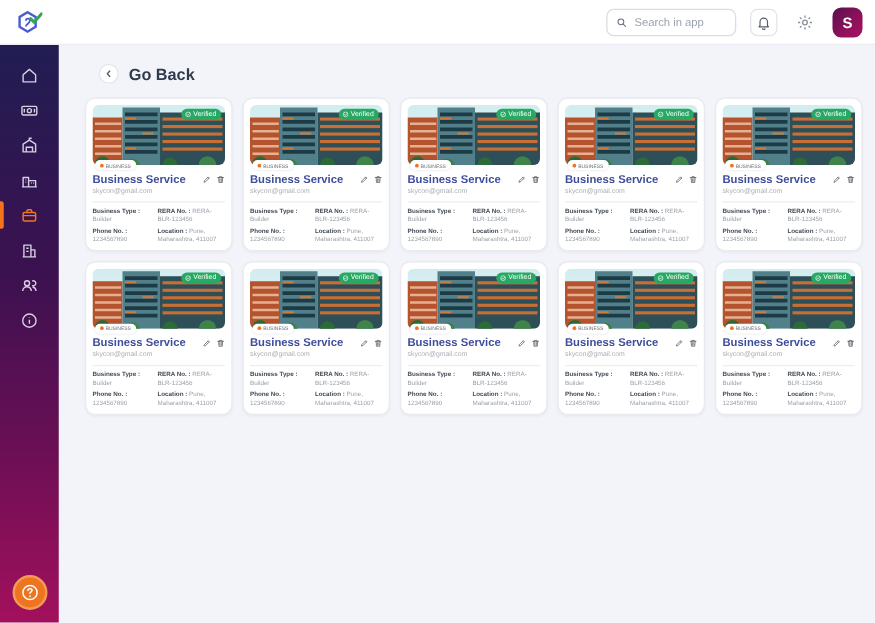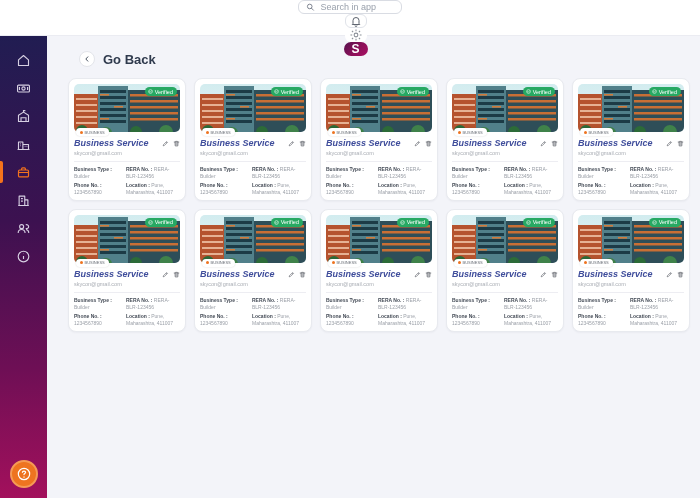--- a/index.html
+++ b/index.html
@@ -1,21 +1,21 @@
 <!DOCTYPE html>
 <html><head>
 <meta charset="utf-8">
 <style>
   html,body{margin:0;padding:0;width:700px;height:498px;overflow:hidden;
     font-family:"Liberation Sans",sans-serif;background:#f3f4f9;}
   *{box-sizing:border-box;}
 
   
   .topbar{position:fixed;top:0;left:0;right:0;height:36px;background:#ffffff;
-    border-bottom:1px solid #ebecf2;display:flex;align-items:center;padding:0 10px;z-index:20;flex-direction:column;}
+    border-bottom:1px solid #ebecf2;display:flex;align-items:center;padding:0 10px;z-index:20;}
   .logo{width:22px;height:22px;margin-left:2px;}
   .topbar .spacer{flex:1;}
   .searchbox{width:104px;height:22px;border:1px solid #d9dce3;border-radius:6px;
     display:flex;align-items:center;gap:4px;padding:0 7px;background:#fff;}
   .searchbox input{border:none;outline:none;width:100%;font-size:9px;color:#444;
     font-family:"Liberation Sans",sans-serif;background:transparent;}
   .searchbox input::placeholder{color:#9aa1ac;}
   .iconbtn{width:22px;height:22px;border:1px solid #e0e3e9;border-radius:6px;background:#fff;
     display:flex;align-items:center;justify-content:center;margin-left:11px;cursor:pointer;color:#565d68;}
   .iconbtn.plain{border:none;color:#8a8f98;}
@@ -52,21 +52,21 @@
   .card-media{position:relative;height:48px;}
   .card-media .scene{width:100%;height:48px;border-radius:5px;display:block;}
   .verified-badge{position:absolute;top:3px;right:3px;background:#27a963;color:#fff;
     font-size:5.5px;padding:1.5px 4px 1.5px 3px;border-radius:7px;display:flex;align-items:center;gap:2px;}
   .verified-badge svg{width:5px;height:5px;}
   .logo-chip{position:absolute;bottom:-4px;left:2px;background:#fff;border-radius:8px;
     padding:1.5px 4px;font-size:4px;color:#6b7078;display:flex;align-items:center;gap:1.5px;
     box-shadow:0 0 2px rgba(0,0,0,0.15);}
   .logo-chip .dot{width:3px;height:3px;border-radius:50%;background:#ee7420;}
   .title-row{margin-top:7px;display:flex;align-items:flex-start;justify-content:space-between;}
-  .card-title{font-size:9px;font-weight:bold;color:#3f4d9b;line-height:1.1;font-style:italic;}
+  .card-title{font-size:9px;font-weight:bold;color:#3f4d9b;line-height:1.1;}
   .card-email{font-size:5.5px;color:#a9adb4;margin-top:1.5px;}
   .action-icons{display:flex;gap:4px;color:#52575e;margin-top:1px;}
   .action-icons svg{width:7px;height:7px;cursor:pointer;}
   .divider{border-top:1px solid #ededf2;margin:5px 0 4px;}
   .details{display:grid;grid-template-columns:1fr 1.15fr;column-gap:5px;row-gap:3.5px;}
   .detail-cell{font-size:5px;line-height:1.25;}
   .detail-label{font-weight:bold;color:#454c57;}
   .detail-value{color:#9a9fa7;}
 </style>
 </head>

